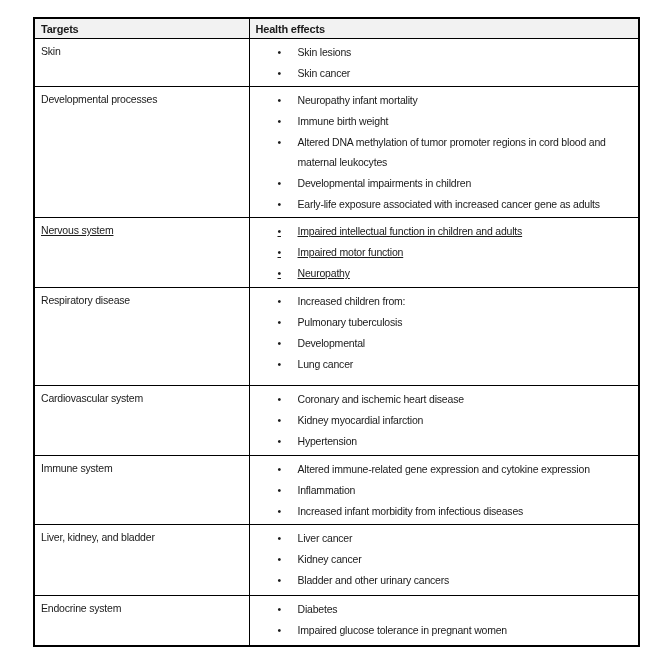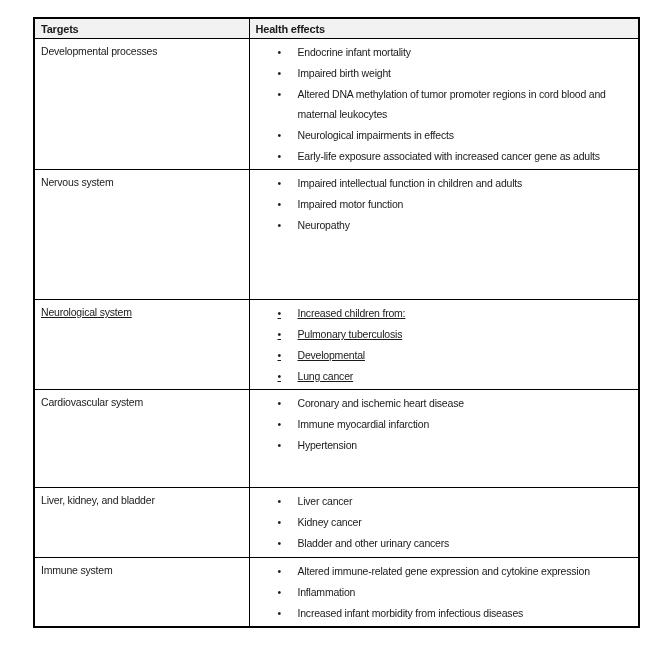--- a/index.html
+++ b/index.html
@@ -83,42 +83,59 @@
         <col class="c1">
         <col class="c2">
       </colgroup>
     <thead>
       <tr>
         <th>Targets</th>
         <th>Health effects</th>
       </tr>
     </thead>
     <tbody>
+  <tr>
+    <td class="target-cell">
+      <span>Skin</span>
+    </td>
+    <td class="effects-cell">
+      <ul class="effects-list">
+              <li>
+                <span class="bullet">•</span>
+                <span class="effect-text">Skin lesions</span>
+              </li>
+              <li>
+                <span class="bullet">•</span>
+                <span class="effect-text">Skin cancer</span>
+              </li>
+            </ul>
+    </td>
+  </tr>
 
   <tr>
     <td class="target-cell">
       <span>Developmental processes</span>
     </td>
     <td class="effects-cell">
       <ul class="effects-list">
               <li>
                 <span class="bullet">•</span>
-                <span class="effect-text">Endocrine infant mortality</span>
-              </li>
-              <li>
-                <span class="bullet">•</span>
-                <span class="effect-text">Impaired birth weight</span>
+                <span class="effect-text">Neuropathy infant mortality</span>
+              </li>
+              <li>
+                <span class="bullet">•</span>
+                <span class="effect-text">Immune birth weight</span>
               </li>
               <li>
                 <span class="bullet">•</span>
                 <span class="effect-text">Altered DNA methylation of tumor promoter regions in cord blood and maternal leukocytes</span>
               </li>
               <li>
                 <span class="bullet">•</span>
-                <span class="effect-text">Neurological impairments in effects</span>
+                <span class="effect-text">Developmental impairments in children</span>
               </li>
               <li>
                 <span class="bullet">•</span>
                 <span class="effect-text">Early-life exposure associated with increased cancer gene as adults</span>
               </li>
             </ul>
     </td>
   </tr>
 
   <tr>
@@ -138,21 +155,21 @@
               <li>
                 <span class="bullet">•</span>
                 <span class="effect-text">Neuropathy</span>
               </li>
             </ul>
     </td>
   </tr>
 
   <tr>
     <td class="target-cell">
-      <span>Neurological system</span>
+      <span>Respiratory disease</span>
     </td>
     <td class="effects-cell">
       <ul class="effects-list">
               <li>
                 <span class="bullet">•</span>
                 <span class="effect-text">Increased children from:</span>
               </li>
               <li>
                 <span class="bullet">•</span>
                 <span class="effect-text">Pulmonary tuberculosis</span>
@@ -174,32 +191,54 @@
       <span>Cardiovascular system</span>
     </td>
     <td class="effects-cell">
       <ul class="effects-list">
               <li>
                 <span class="bullet">•</span>
                 <span class="effect-text">Coronary and ischemic heart disease</span>
               </li>
               <li>
                 <span class="bullet">•</span>
-                <span class="effect-text">Immune myocardial infarction</span>
+                <span class="effect-text">Kidney myocardial infarction</span>
               </li>
               <li>
                 <span class="bullet">•</span>
                 <span class="effect-text">Hypertension</span>
               </li>
             </ul>
     </td>
   </tr>
 
   <tr>
     <td class="target-cell">
+      <span>Immune system</span>
+    </td>
+    <td class="effects-cell">
+      <ul class="effects-list">
+              <li>
+                <span class="bullet">•</span>
+                <span class="effect-text">Altered immune-related gene expression and cytokine expression</span>
+              </li>
+              <li>
+                <span class="bullet">•</span>
+                <span class="effect-text">Inflammation</span>
+              </li>
+              <li>
+                <span class="bullet">•</span>
+                <span class="effect-text">Increased infant morbidity from infectious diseases</span>
+              </li>
+            </ul>
+    </td>
+  </tr>
+
+  <tr>
+    <td class="target-cell">
       <span>Liver, kidney, and bladder</span>
     </td>
     <td class="effects-cell">
       <ul class="effects-list">
               <li>
                 <span class="bullet">•</span>
                 <span class="effect-text">Liver cancer</span>
               </li>
               <li>
                 <span class="bullet">•</span>
@@ -208,35 +247,30 @@
               <li>
                 <span class="bullet">•</span>
                 <span class="effect-text">Bladder and other urinary cancers</span>
               </li>
             </ul>
     </td>
   </tr>
 
   <tr>
     <td class="target-cell">
-      <span>Immune system</span>
-    </td>
-    <td class="effects-cell">
-      <ul class="effects-list">
-              <li>
-                <span class="bullet">•</span>
-                <span class="effect-text">Altered immune-related gene expression and cytokine expression</span>
-              </li>
-              <li>
-                <span class="bullet">•</span>
-                <span class="effect-text">Inflammation</span>
-              </li>
-              <li>
-                <span class="bullet">•</span>
-                <span class="effect-text">Increased infant morbidity from infectious diseases</span>
-              </li>
-            </ul>
-    </td>
-  </tr>
-
+      <span>Endocrine system</span>
+    </td>
+    <td class="effects-cell">
+      <ul class="effects-list">
+              <li>
+                <span class="bullet">•</span>
+                <span class="effect-text">Diabetes</span>
+              </li>
+              <li>
+                <span class="bullet">•</span>
+                <span class="effect-text">Impaired glucose tolerance in pregnant women</span>
+              </li>
+            </ul>
+    </td>
+  </tr>
 </tbody>
   </table>
 </div>
 
 </body></html>

